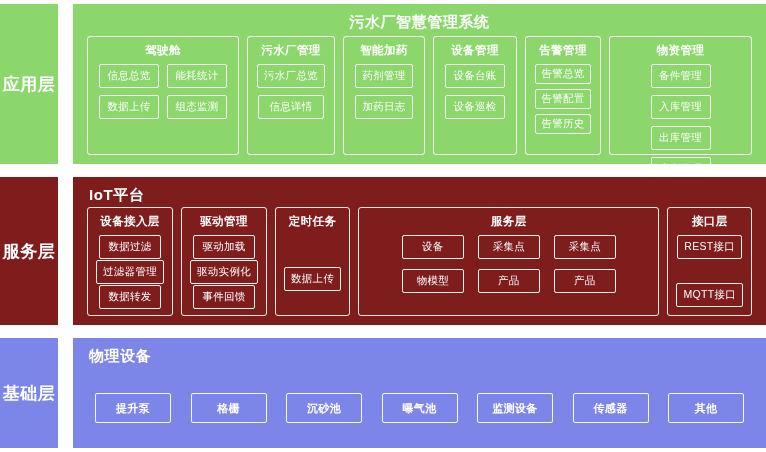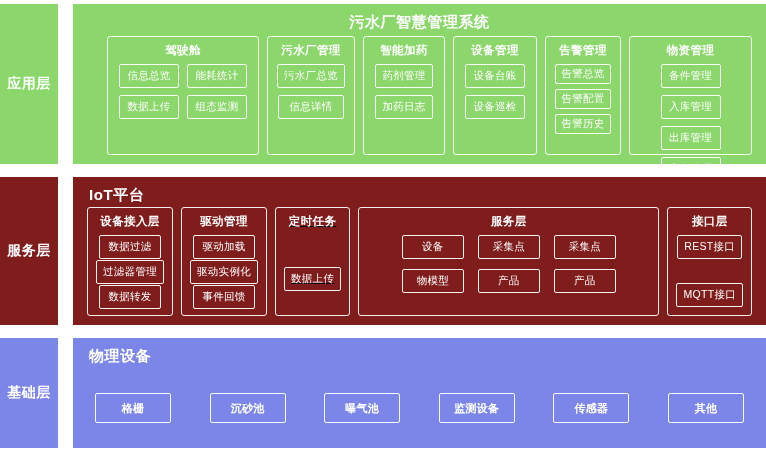--- a/index.html
+++ b/index.html
@@ -18,21 +18,21 @@
     display: flex;
     align-items: stretch;
   }
   .side-label {
     width: 58px;
     margin-left: 0;
     display: flex;
     align-items: center;
     justify-content: center;
     color: #ffffff;
-    font-size: 14px;
+    font-size: 17px;
     font-weight: bold;
     letter-spacing: .5px;
     flex: 0 0 58px;
   }
   .panel {
     margin-left: 15px;
     flex: 1 1 auto;
     position: relative;
     padding: 16px;
   }
@@ -100,41 +100,41 @@
     display: flex;
     align-items: center;
     justify-content: center;
     padding: 4px 6px;
     min-height: 21px;
     letter-spacing: .3px;
   }
 
   
   #row-app { top: 4px; height: 160px; }
-  #row-app .groups { top: 32px; bottom: 9px; left: 14px; right: 14px; gap: 8px; margin-left: 20px; }
+  #row-app .groups { top: 32px; bottom: 9px; left: 14px; right: 14px; gap: 8px; }
   #g-cockpit   { flex: 0 0 152px; }
   #g-plant     { flex: 0 0 88px; }
   #g-dosing    { flex: 0 0 82px; }
   #g-equipment { flex: 0 0 84px; }
   #g-alarm     { flex: 0 0 76px; }
   #g-material  { flex: 1 1 auto; }
   #g-cockpit .chip  { flex: 0 0 60px; }
   #g-plant .chip    { flex: 0 0 66px; }
   #g-dosing .chip   { flex: 0 0 58px; }
   #g-equipment .chip{ flex: 0 0 60px; }
   #g-alarm  .chips  { gap: 5px; }
   #g-alarm  .chip   { flex: 0 0 56px; min-height: 19px; padding: 2px 4px; }
   #g-material .chip { flex: 0 0 60px; }
 
   
   #row-svc { top: 177px; height: 148px; }
   #row-svc .groups { top: 30px; bottom: 9px; left: 14px; right: 14px; gap: 8px; }
   #g-access  { flex: 0 0 78px; }
   #g-driver  { flex: 0 0 78px; }
-  #g-task    { flex: 0 0 72px; text-decoration: underline; }
+  #g-task    { flex: 0 0 72px; }
   #g-service { flex: 1 1 auto; }
   #g-iface   { flex: 0 0 76px; }
   #g-access .chips, #g-driver .chips { gap: 1px; }
   #g-access .chip, #g-driver .chip { flex: 0 0 62px; }
   #g-task .chips { gap: 14px; }
   #g-task .chip  { flex: 0 0 56px; margin-top: 32px; }
   #g-service .chips { gap: 10px 14px; padding: 0 6px; }
   #g-service .chip  { flex: 0 0 62px; min-height: 23px; }
   #g-iface .chips { gap: 24px; }
   #g-iface .chip  { flex: 0 0 62px; }
@@ -286,20 +286,21 @@
     </div>
   </div>
 
   <div class="layer-row purple" id="row-base">
     <div class="side-label">基础层</div>
     <div class="panel">
       <div class="panel-title left-title">物理设备</div>
       <div class="groups">
         <div class="group bare-group">
           <div class="chips">
+            <div class="chip">提升泵</div>
             <div class="chip">格栅</div>
             <div class="chip">沉砂池</div>
             <div class="chip">曝气池</div>
             <div class="chip">监测设备</div>
             <div class="chip">传感器</div>
             <div class="chip">其他</div>
           </div>
         </div>
       </div>
     </div>

